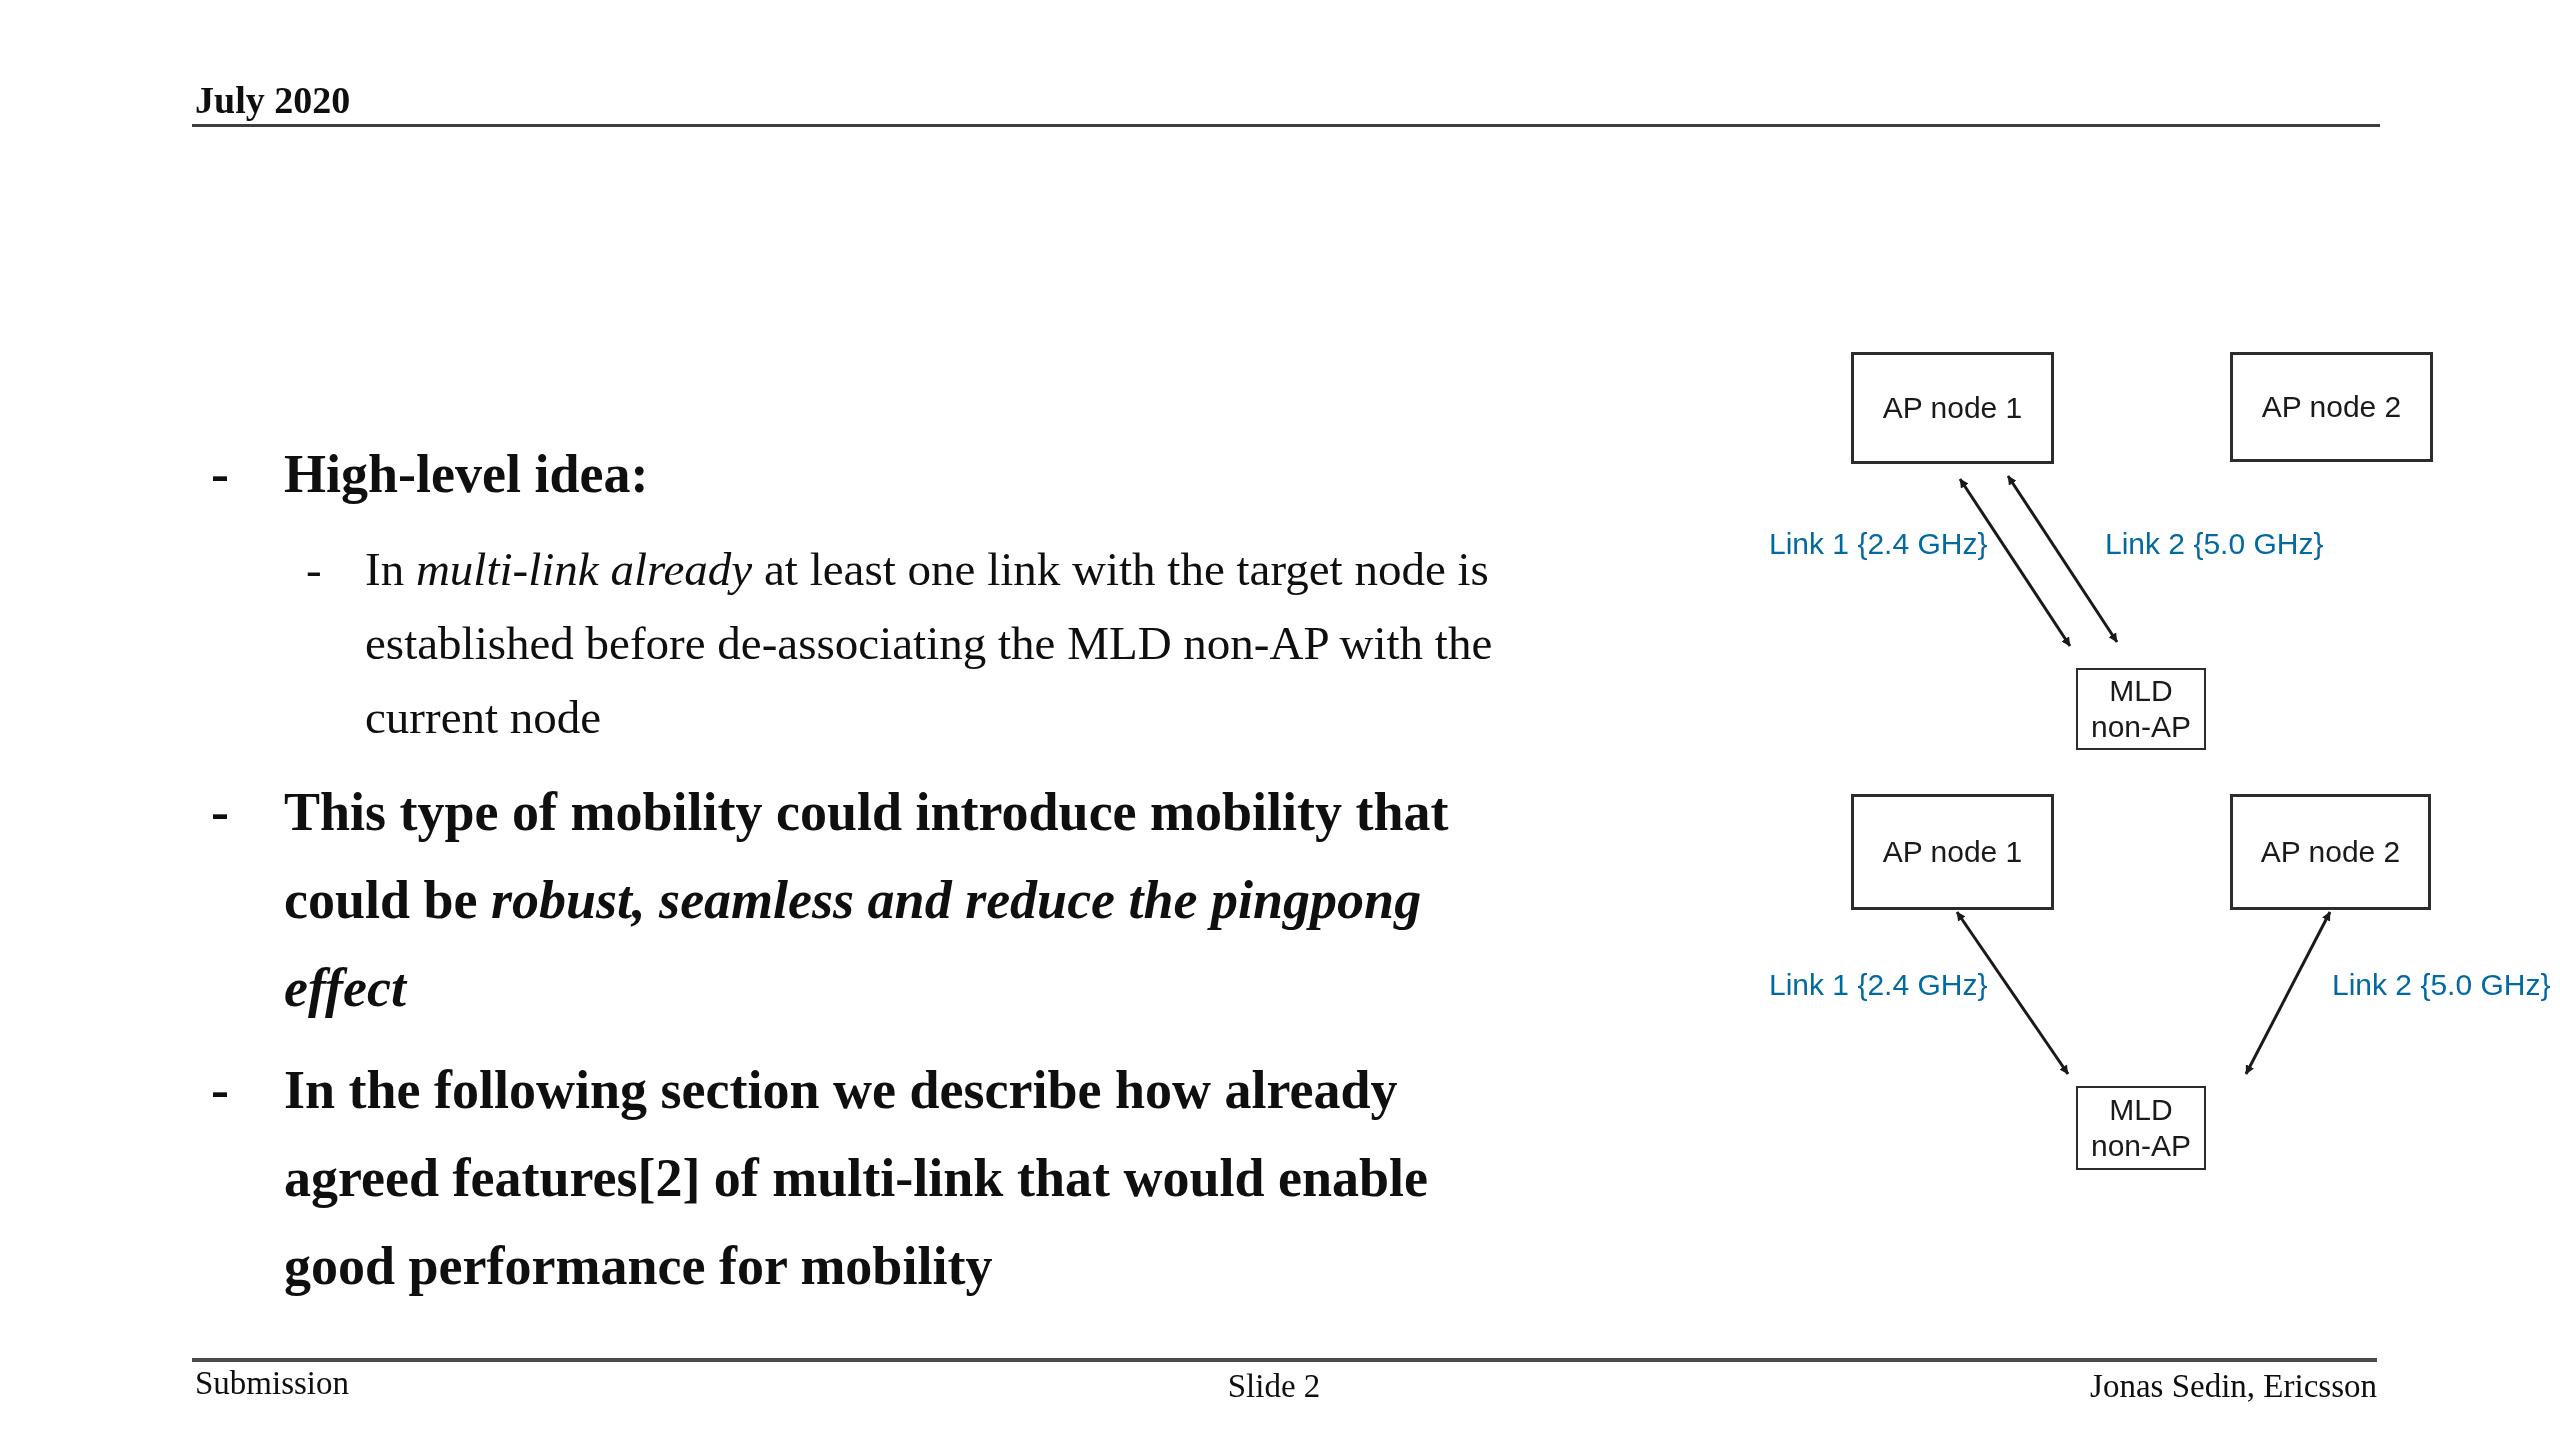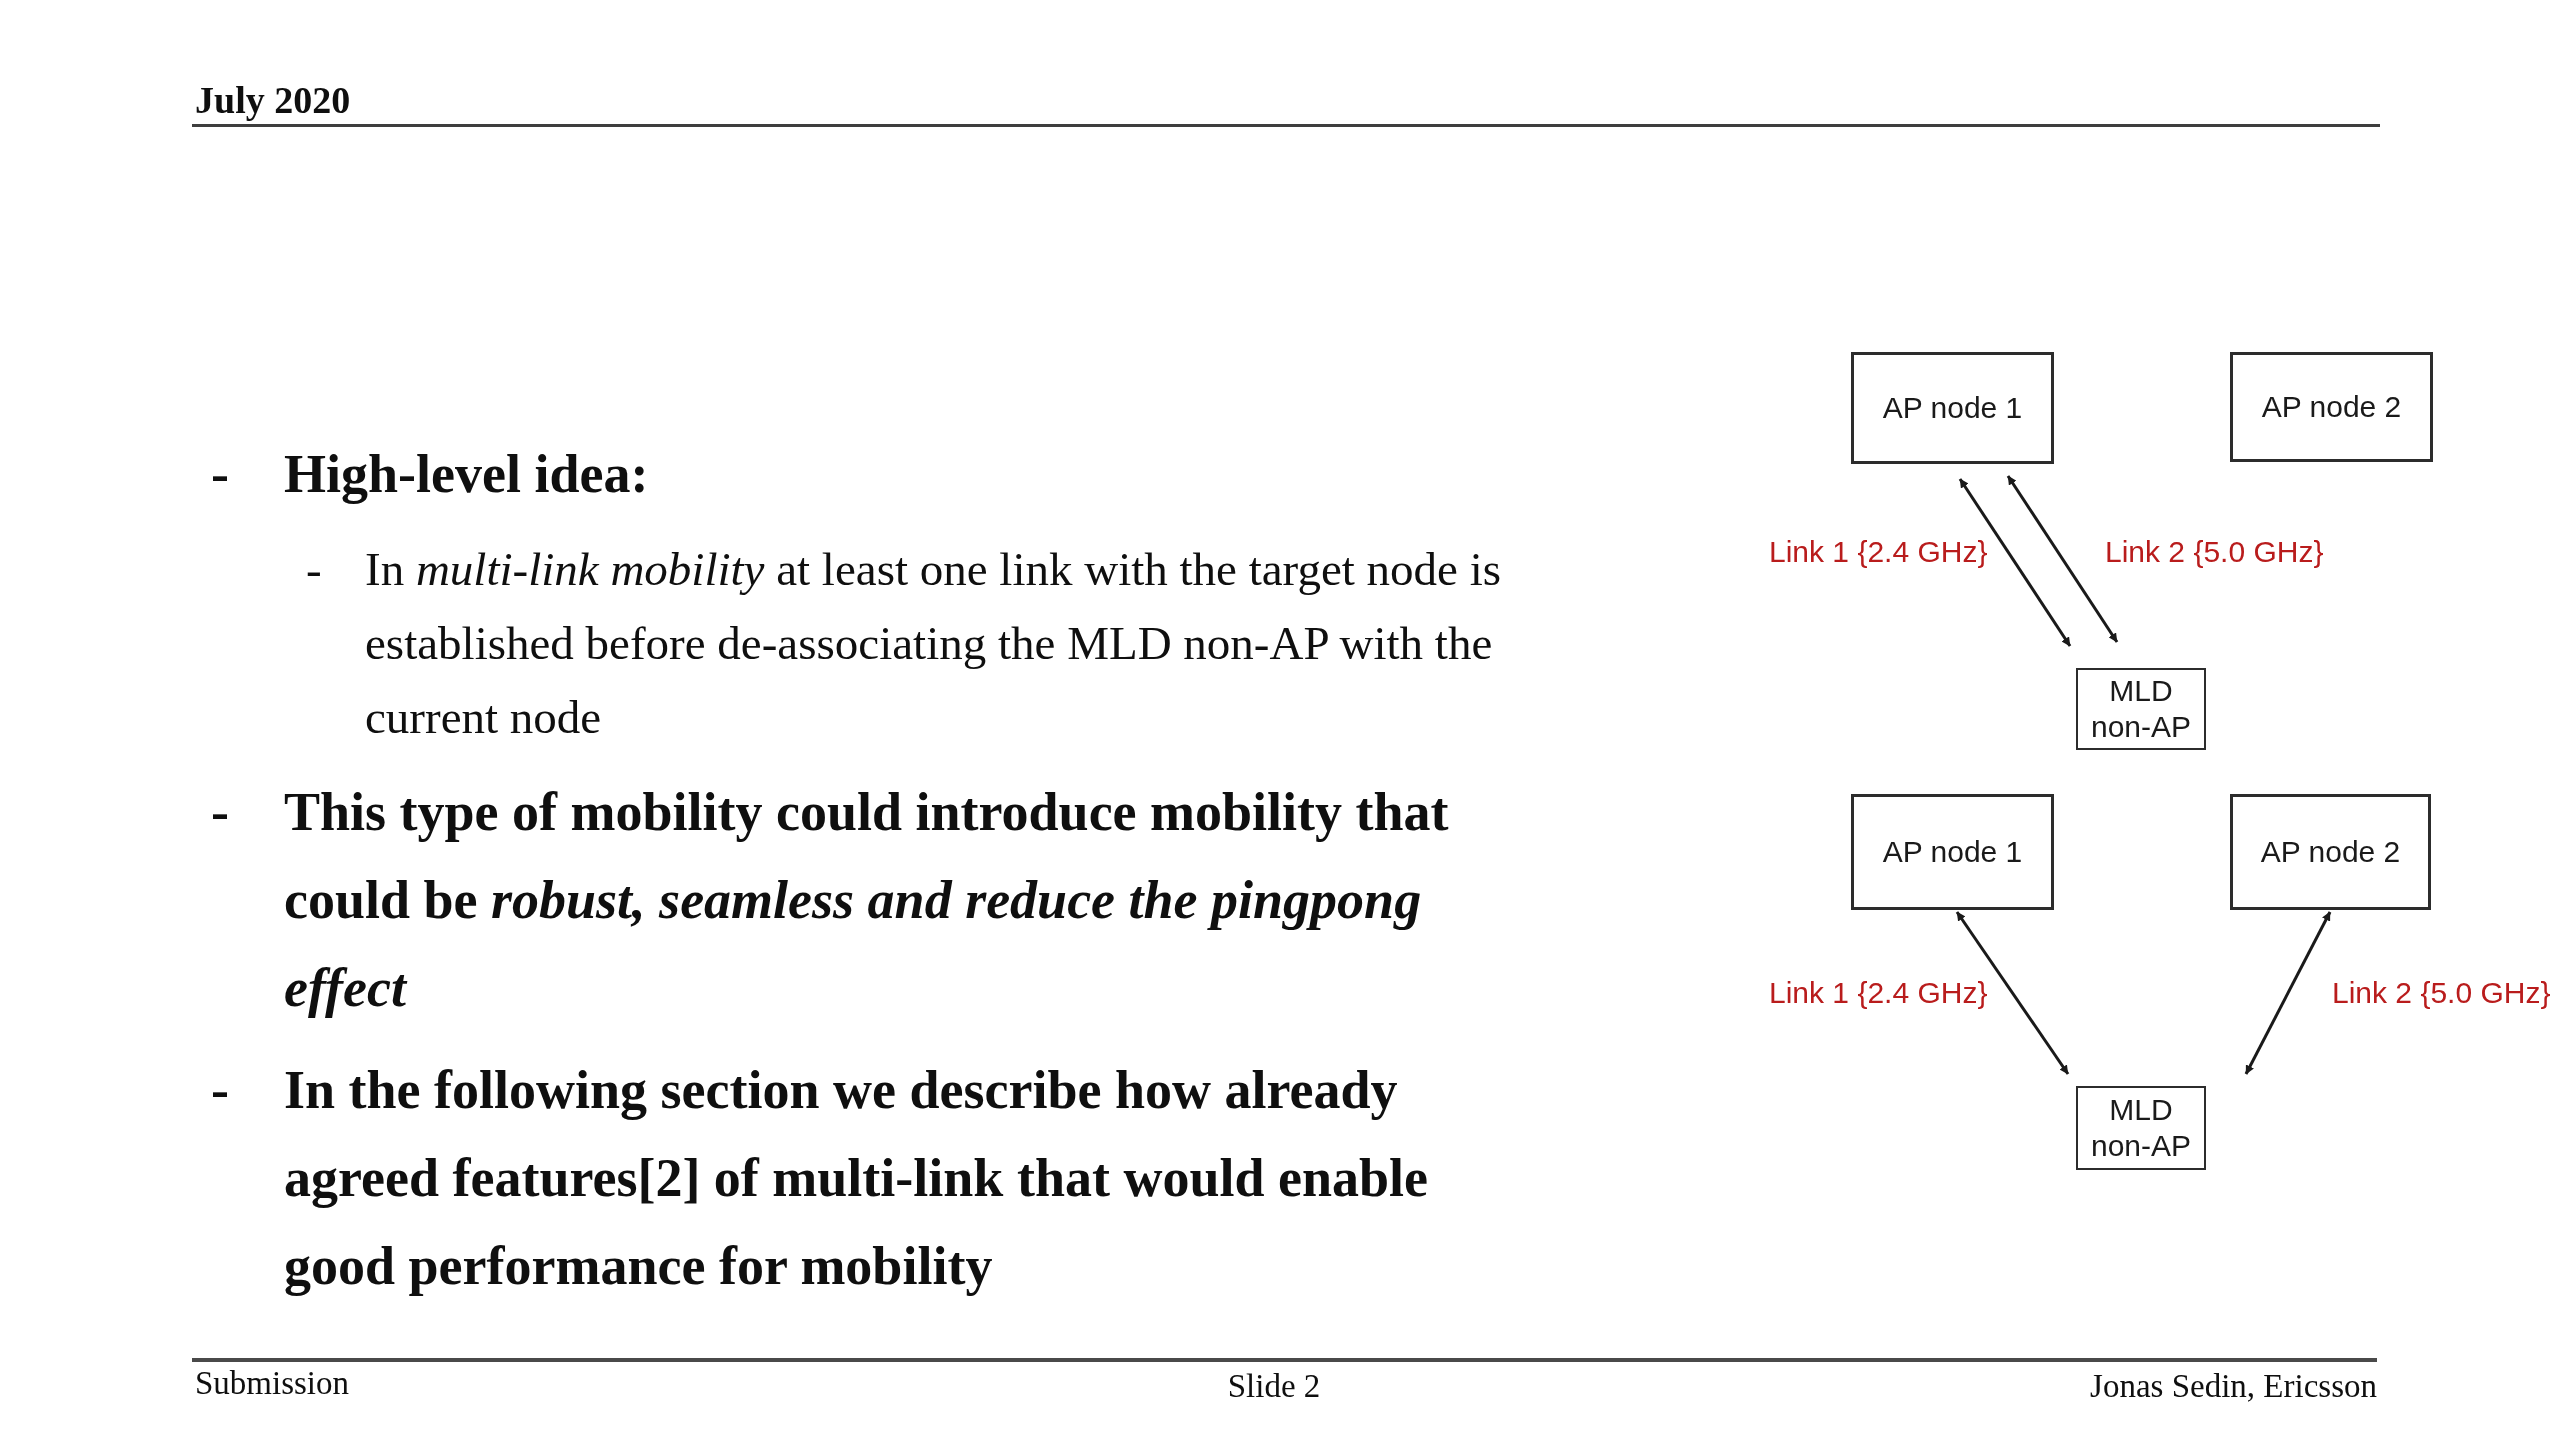--- a/index.html
+++ b/index.html
@@ -50,23 +50,22 @@
     display:flex;align-items:center;justify-content:center;
     text-align:center;
     font-family:"Liberation Sans","DejaVu Sans",sans-serif;
     font-size:30px;color:#1a1a1a;
     white-space:pre-line;line-height:36px;
     background:#ffffff;
   }
   .dlabel{
     position:absolute;
     font-family:"Liberation Sans","DejaVu Sans",sans-serif;
-    font-size:30px;color:#b91c1c;
+    font-size:30px;color:#0369a1;
     white-space:nowrap;
-    margin-top:8px;
   }
   #t-ap1{left:1851px;top:352px;width:197px;height:106px;}
   #t-ap2{left:2230px;top:352px;width:197px;height:104px;}
   #t-mld{left:2076px;top:668px;width:126px;height:78px;border-width:2px;}
   #b-ap1{left:1851px;top:794px;width:197px;height:110px;}
   #b-ap2{left:2230px;top:794px;width:195px;height:110px;}
   #b-mld{left:2076px;top:1086px;width:126px;height:80px;border-width:2px;}
   #t-l1{left:1769px;top:527px;}
   #t-l2{left:2105px;top:527px;}
   #b-l1{left:1769px;top:968px;}
@@ -85,21 +84,21 @@
 <body>
 
 <div class="slide">
 
   <div class="header-left">July 2020</div>
   <div class="header-rule"></div>
 
 
   <div class="bullet-list">
       <div class="bullet level1"><span class="dash">-</span><span class="btext"><span>High-level idea:</span></span></div>
-      <div class="bullet level2"><span class="dash">-</span><span class="btext"><span>In </span><em>multi-link mobility</em><span> at least one link with the target node is
+      <div class="bullet level2"><span class="dash">-</span><span class="btext"><span>In </span><em>multi-link already</em><span> at least one link with the target node is
 established before de-associating the MLD non-AP with the
 current node</span></span></div>
       <div class="bullet level1"><span class="dash">-</span><span class="btext"><span>This type of mobility could introduce mobility that
 could be </span><em>robust, seamless and reduce the pingpong
 effect</em></span></div>
       <div class="bullet level1"><span class="dash">-</span><span class="btext"><span>In the following section we describe how already
 agreed features[2] of multi-link that would enable
 good performance for mobility</span></span></div>
     </div>
 

